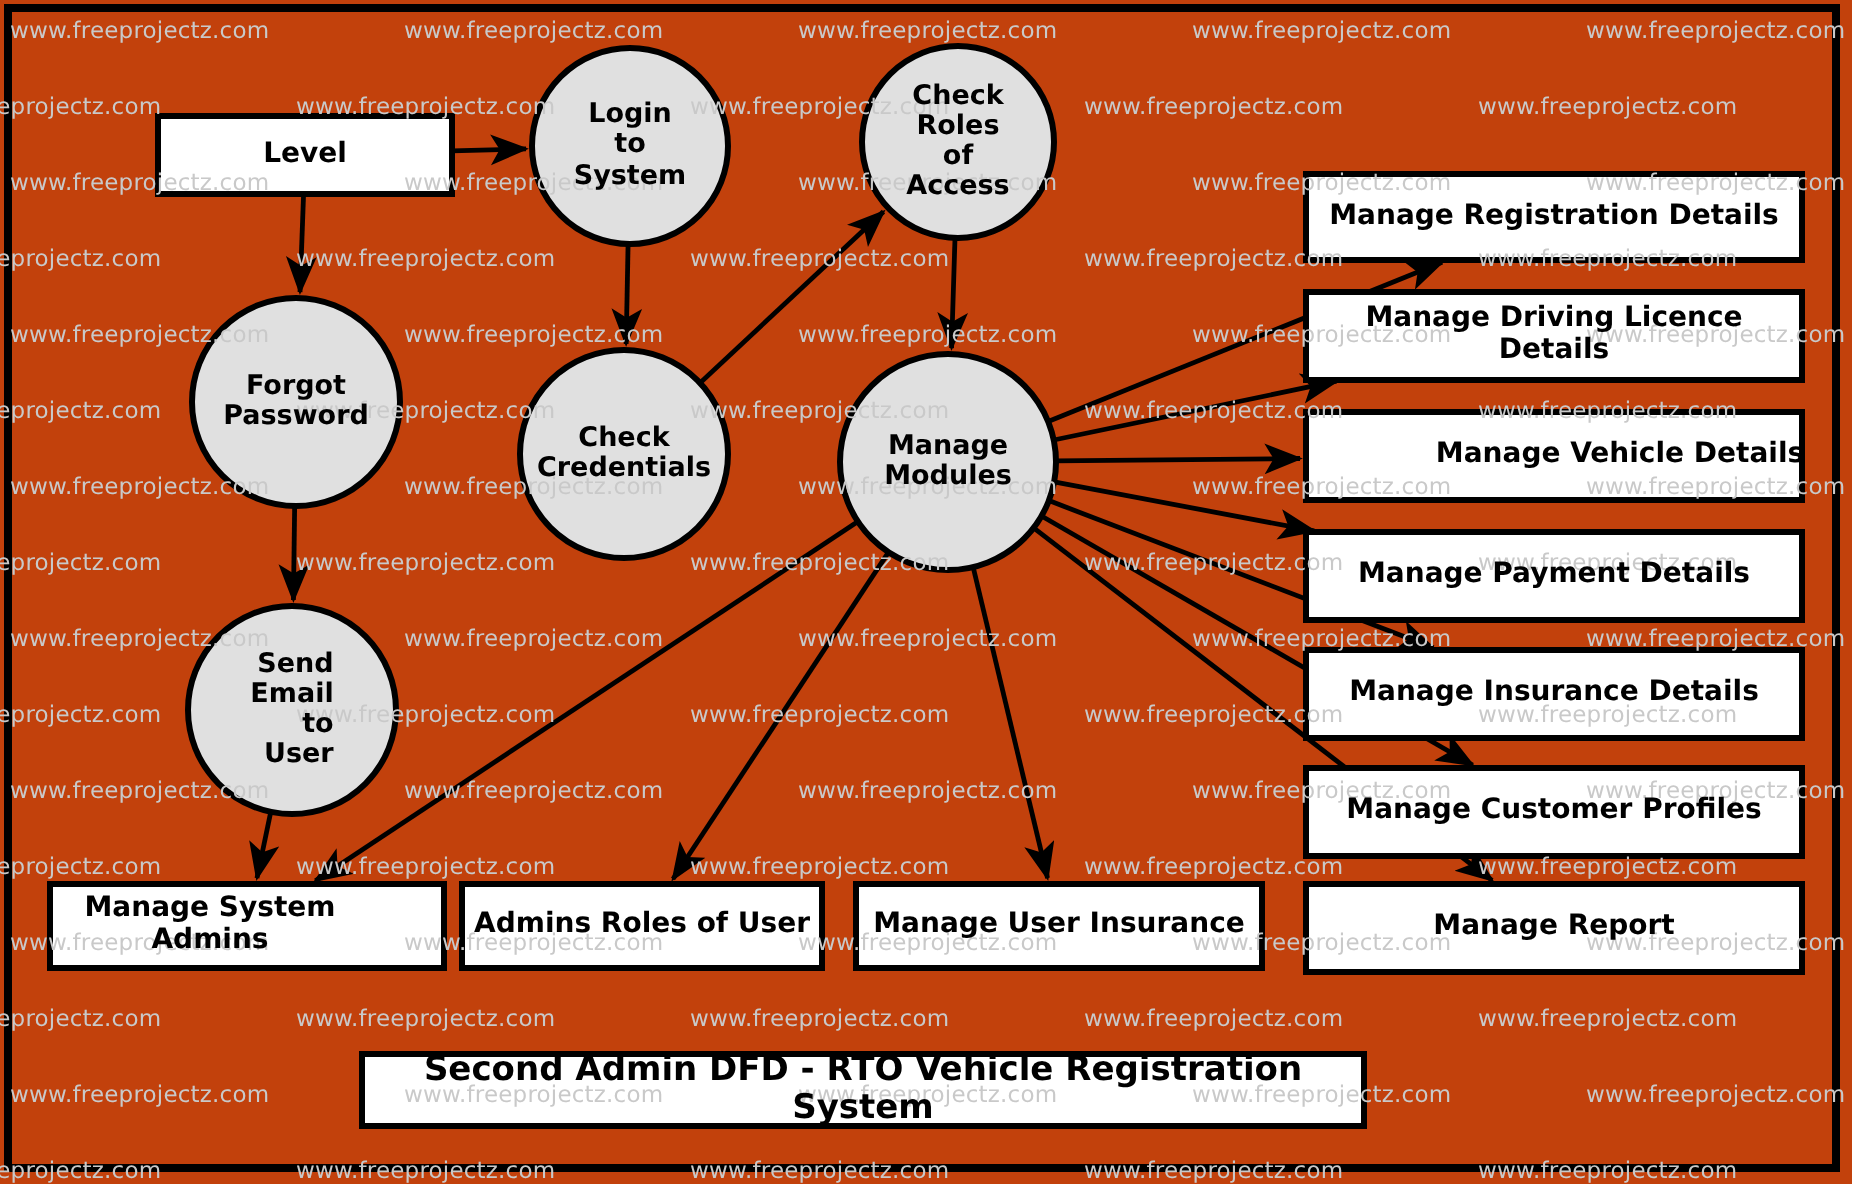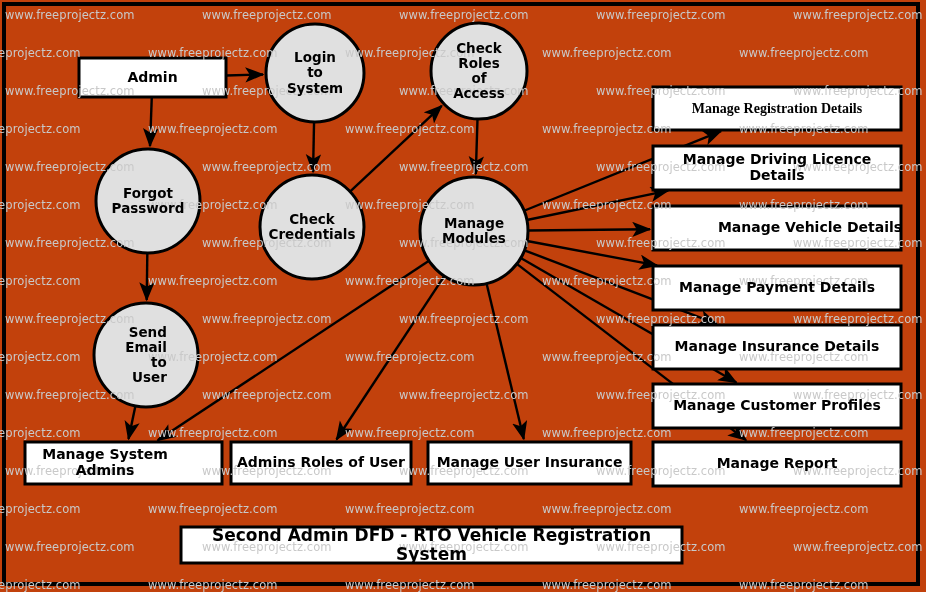--- a/index.html
+++ b/index.html
@@ -161,41 +161,41 @@
       <div class="wm" style="left: 793px; top: 540px;">www.freeprojectz.com</div>
       <div class="wm" style="left: -49px; top: 578px;">www.freeprojectz.com</div>
       <div class="wm" style="left: 148px; top: 578px;">www.freeprojectz.com</div>
       <div class="wm" style="left: 345px; top: 578px;">www.freeprojectz.com</div>
       <div class="wm" style="left: 542px; top: 578px;">www.freeprojectz.com</div>
       <div class="wm" style="left: 739px; top: 578px;">www.freeprojectz.com</div>
     </div>
 
   <div id="labels">
       <div class="lbl box" style="left: 79px; top: 58px; width: 147px; height: 39px;">
-        <div>Admin</div>
+        <div>Level</div>
       </div>
       <div class="lbl node" style="left: 266px; top: 24px; width: 98px; height: 98px;">
         <div>Login<br>to<br>System</div>
       </div>
       <div class="lbl node" style="left: 431px; top: 23px; width: 96px; height: 96px;">
         <div>Check<br>Roles<br>of<br>Access</div>
       </div>
       <div class="lbl node" style="left: 96px; top: 149px; width: 104px; height: 104px;">
         <div>Forgot<br>Password</div>
       </div>
       <div class="lbl node" style="left: 260px; top: 175px; width: 104px; height: 104px;">
         <div>Check<br>Credentials</div>
       </div>
       <div class="lbl node" style="left: 420px; top: 177px; width: 108px; height: 108px;">
         <div>Manage<br>Modules</div>
       </div>
       <div class="lbl node" style="left: 94px; top: 303px; width: 104px; height: 104px; text-align: right;">
         <div>Send<br>Email<br>to<br>User</div>
       </div>
-      <div class="lbl box" style="left: 653px; top: 87px; width: 248px; height: 43px; font-family: Liberation Serif, serif;">
+      <div class="lbl box" style="left: 653px; top: 87px; width: 248px; height: 43px;">
         <div>Manage Registration Details</div>
       </div>
       <div class="lbl box" style="left: 653px; top: 146px; width: 248px; height: 44px;">
         <div>Manage Driving Licence Details</div>
       </div>
       <div class="lbl box" style="left: 686px; top: 206px; width: 248px; height: 44px;">
         <div>Manage Vehicle Details</div>
       </div>
       <div class="lbl box" style="left: 653px; top: 266px; width: 248px; height: 44px;">
         <div>Manage Payment Details</div>

